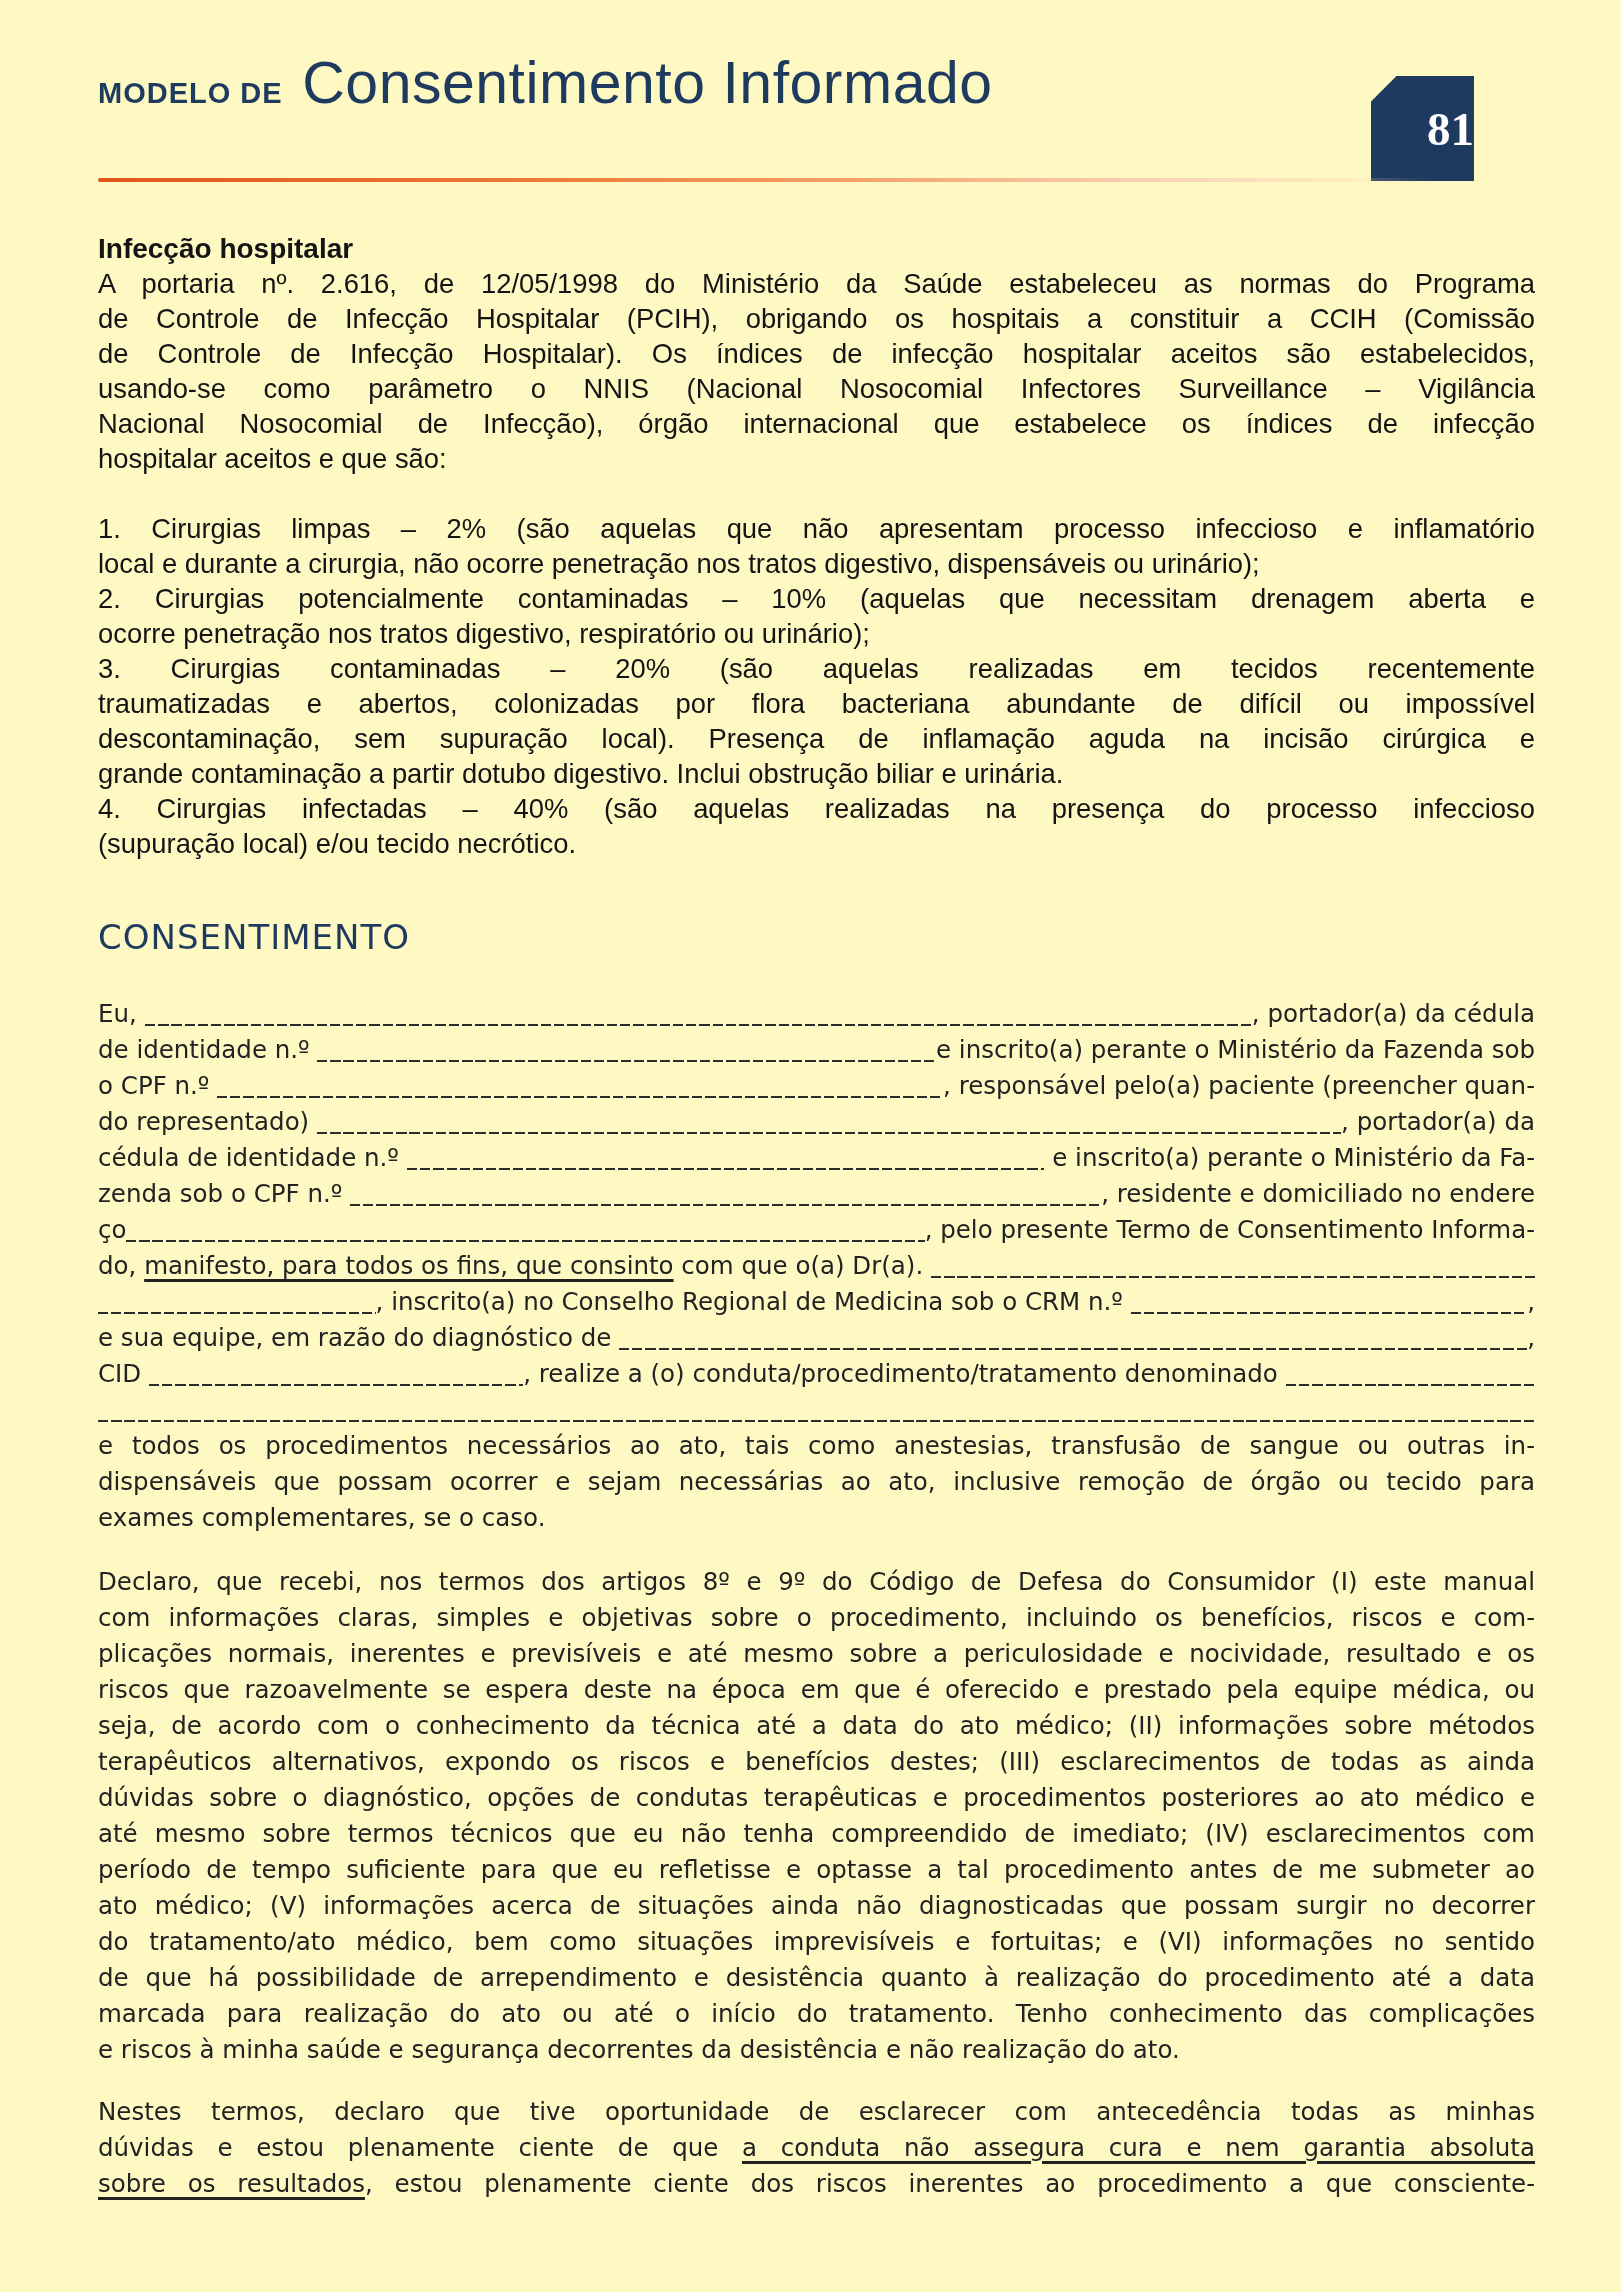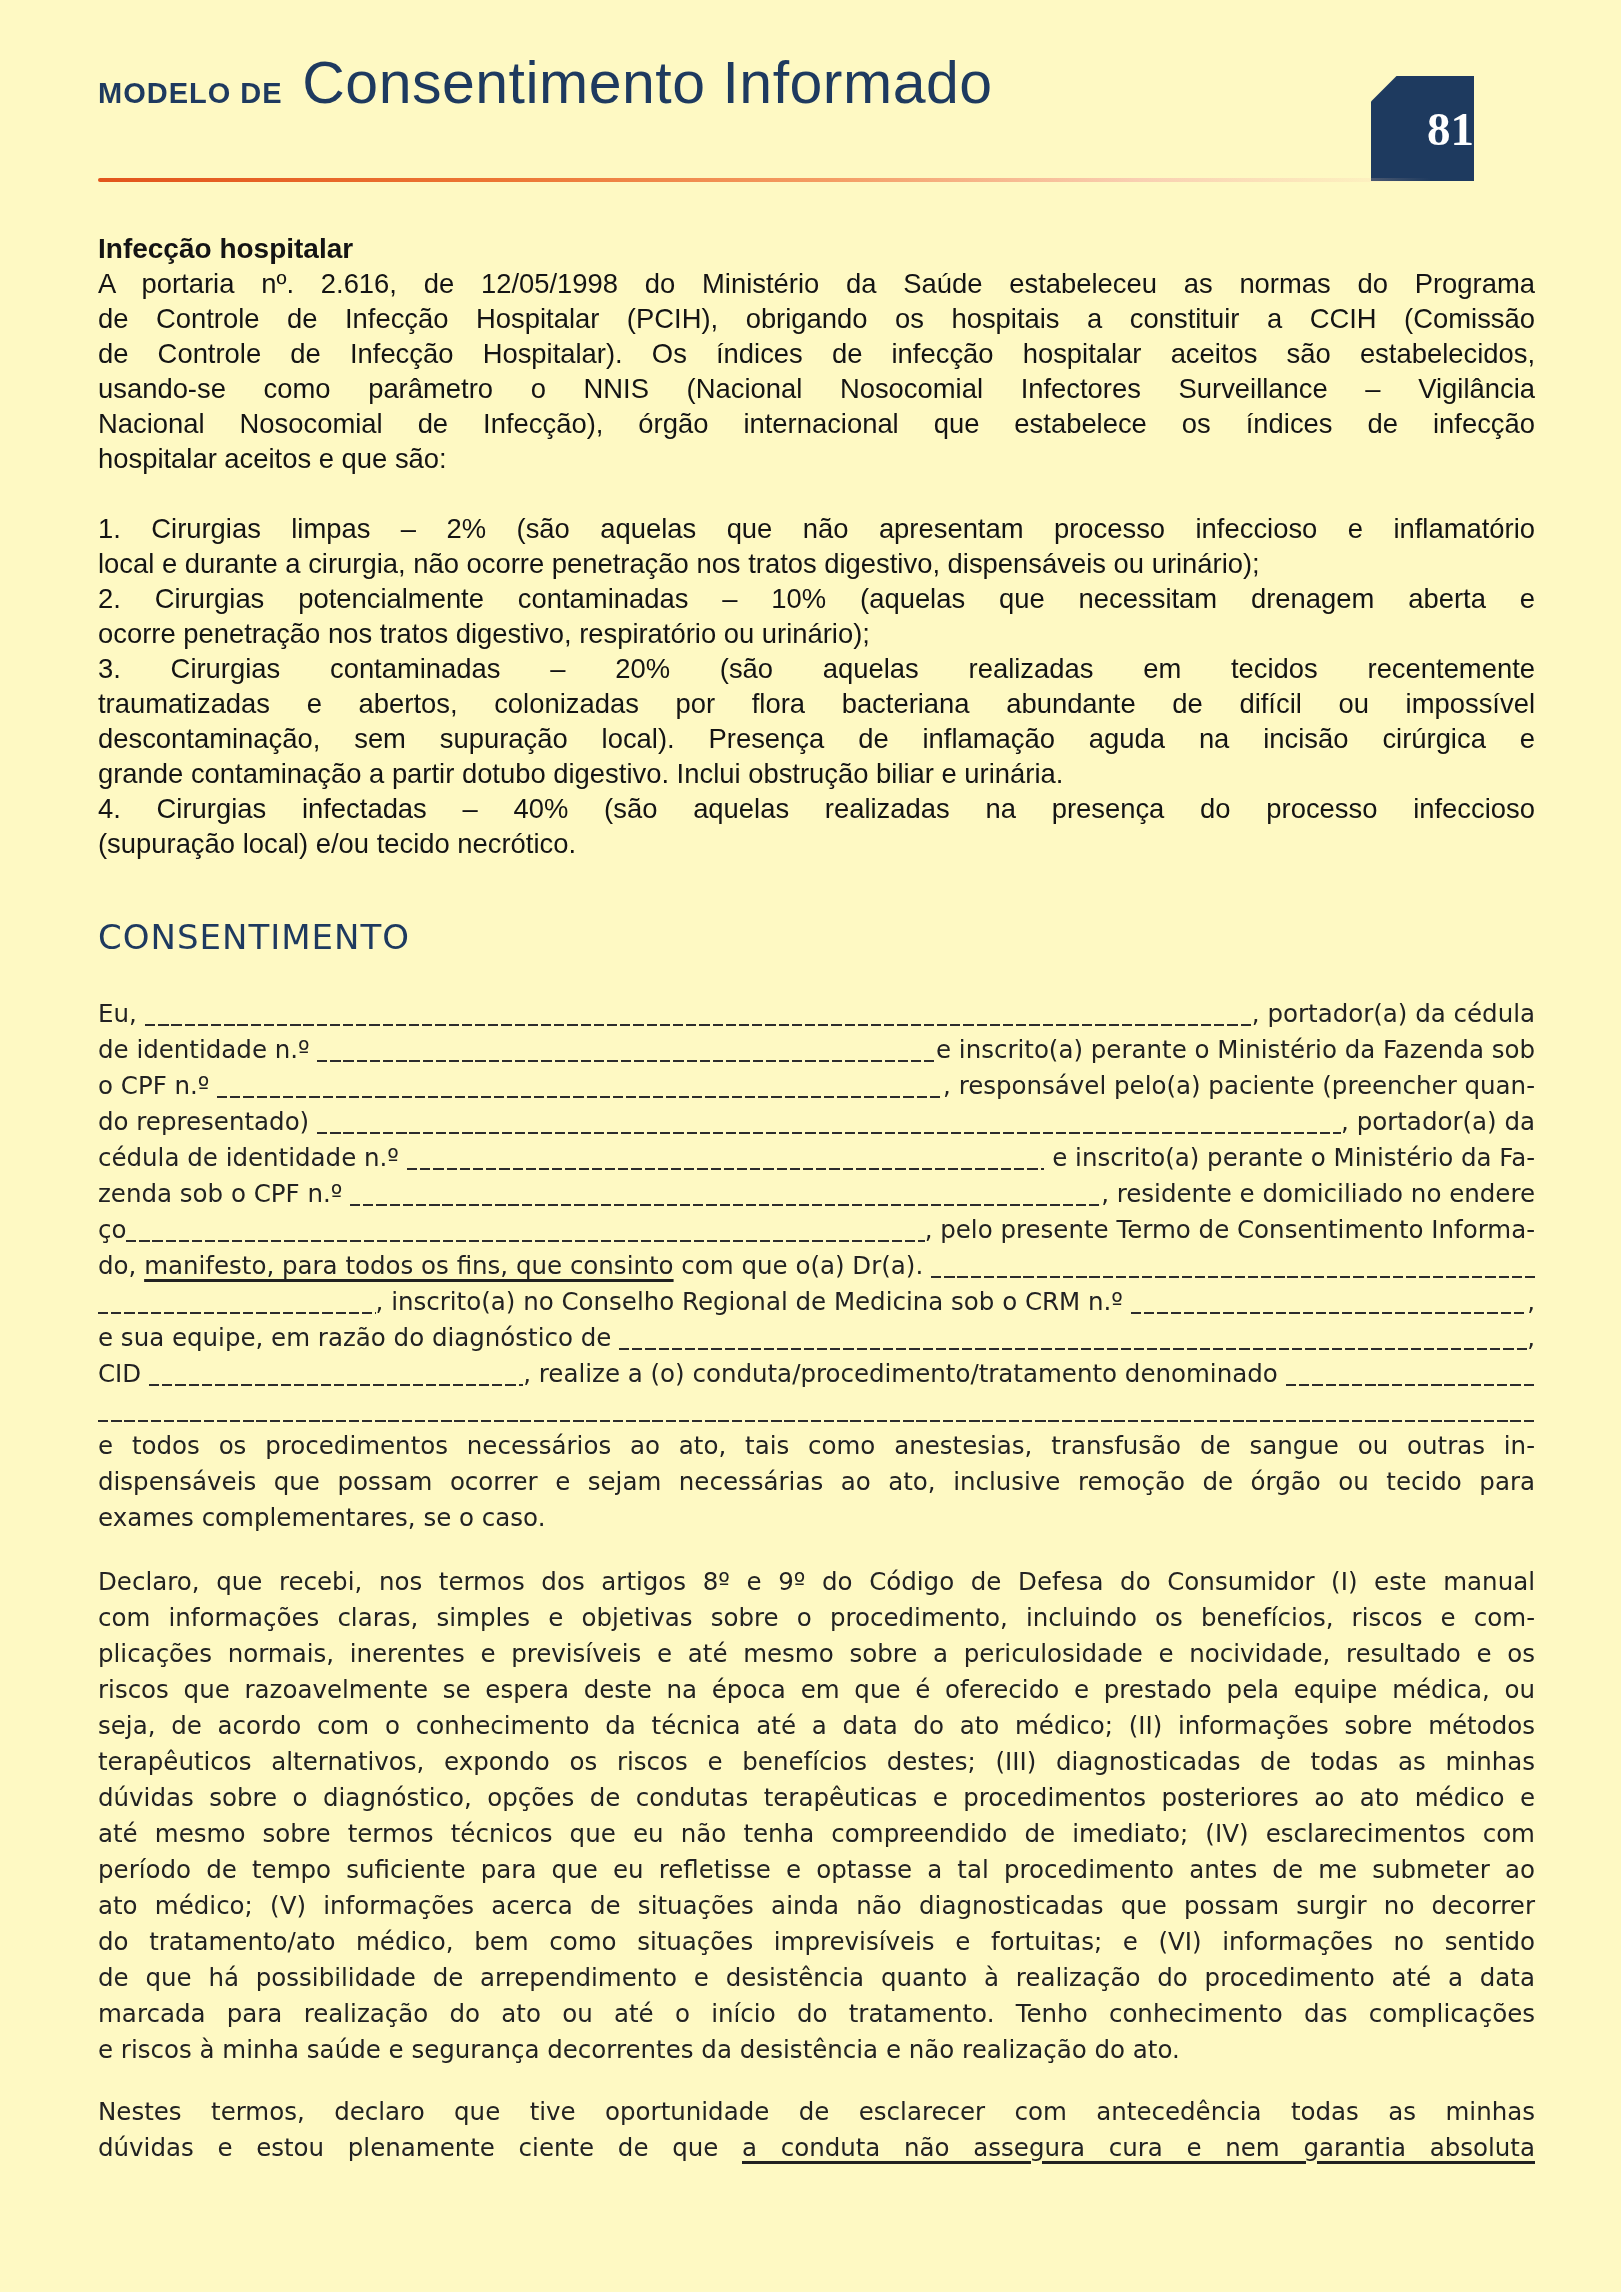--- a/index.html
+++ b/index.html
@@ -131,30 +131,31 @@
         <div class="jline"><span class="">e todos os procedimentos necessários ao ato, tais como anestesias, transfusão de sangue ou outras in-</span></div>
         <div class="jline"><span class="">dispensáveis  que possam ocorrer e sejam necessárias ao ato, inclusive remoção de órgão ou tecido para</span></div>
         <div class="jline last"><span class="">exames complementares, se o caso.</span></div>
       </div>
     <div id="declaro-block" class="declaro-block">
         <div class="jline"><span class="">Declaro, que recebi, nos termos dos artigos 8º e 9º do Código de Defesa do Consumidor (</span><span class="r-b ">I</span><span class="">) este manual</span></div>
         <div class="jline"><span class="">com informações claras, simples e objetivas sobre o procedimento, incluindo os benefícios, riscos e com-</span></div>
         <div class="jline"><span class="">plicações normais, inerentes e previsíveis e até mesmo sobre a periculosidade e nocividade, resultado e os</span></div>
         <div class="jline"><span class="">riscos que razoavelmente se espera deste na época em que é oferecido e prestado pela equipe médica, ou</span></div>
         <div class="jline"><span class="">seja, de acordo com o conhecimento da técnica até a data do ato médico; (</span><span class="r-b ">II</span><span class="">) informações  sobre métodos</span></div>
-        <div class="jline"><span class="">terapêuticos alternativos, expondo os riscos e benefícios destes; (</span><span class="r-b ">III</span><span class="">) diagnosticadas de todas as minhas</span></div>
+        <div class="jline"><span class="">terapêuticos alternativos, expondo os riscos e benefícios destes; (</span><span class="r-b ">III</span><span class="">) esclarecimentos de todas as ainda</span></div>
         <div class="jline"><span class="">dúvidas sobre o diagnóstico, opções de condutas terapêuticas e procedimentos posteriores ao ato médico e</span></div>
         <div class="jline"><span class="">até mesmo sobre termos técnicos que eu não tenha compreendido de imediato; (</span><span class="r-b ">IV</span><span class="">) esclarecimentos com</span></div>
         <div class="jline"><span class="">período de tempo suficiente para que eu refletisse e optasse a tal procedimento antes de me submeter ao</span></div>
         <div class="jline"><span class="">ato médico; (</span><span class="r-b ">V</span><span class="">) informações acerca de situações ainda não diagnosticadas que possam surgir no decorrer</span></div>
         <div class="jline"><span class="">do tratamento/ato médico, bem como situações imprevisíveis e fortuitas; e (</span><span class="r-b ">VI</span><span class="">) informações no sentido</span></div>
         <div class="jline"><span class="">de que há possibilidade de arrependimento e desistência quanto à realização do procedimento até a data</span></div>
         <div class="jline"><span class="">marcada para realização do ato ou até o início do tratamento. </span><span class="r-b ">Tenho conhecimento das complicações</span></div>
         <div class="jline last"><span class="r-b ">e riscos à minha saúde e segurança decorrentes da desistência e não realização do ato</span><span class="">.</span></div>
       </div>
     <div id="closing-block" class="closing-block">
         <div class="jline"><span class="">Nestes termos, </span><span class="r-b ">declaro que tive oportunidade de esclarecer com antecedência todas as minhas</span></div>
         <div class="jline"><span class="r-b ">dúvidas e estou plenamente ciente de que </span><span class="r-b r-u">a conduta não assegura cura e nem garantia absoluta</span></div>
+        <div class="jline"><span class="r-b r-u">sobre os resultados</span><span class="">, estou plenamente ciente dos riscos inerentes ao procedimento a que consciente-</span></div>
       </div>
   </div>
 
 </div>
 
 
 </body></html>

